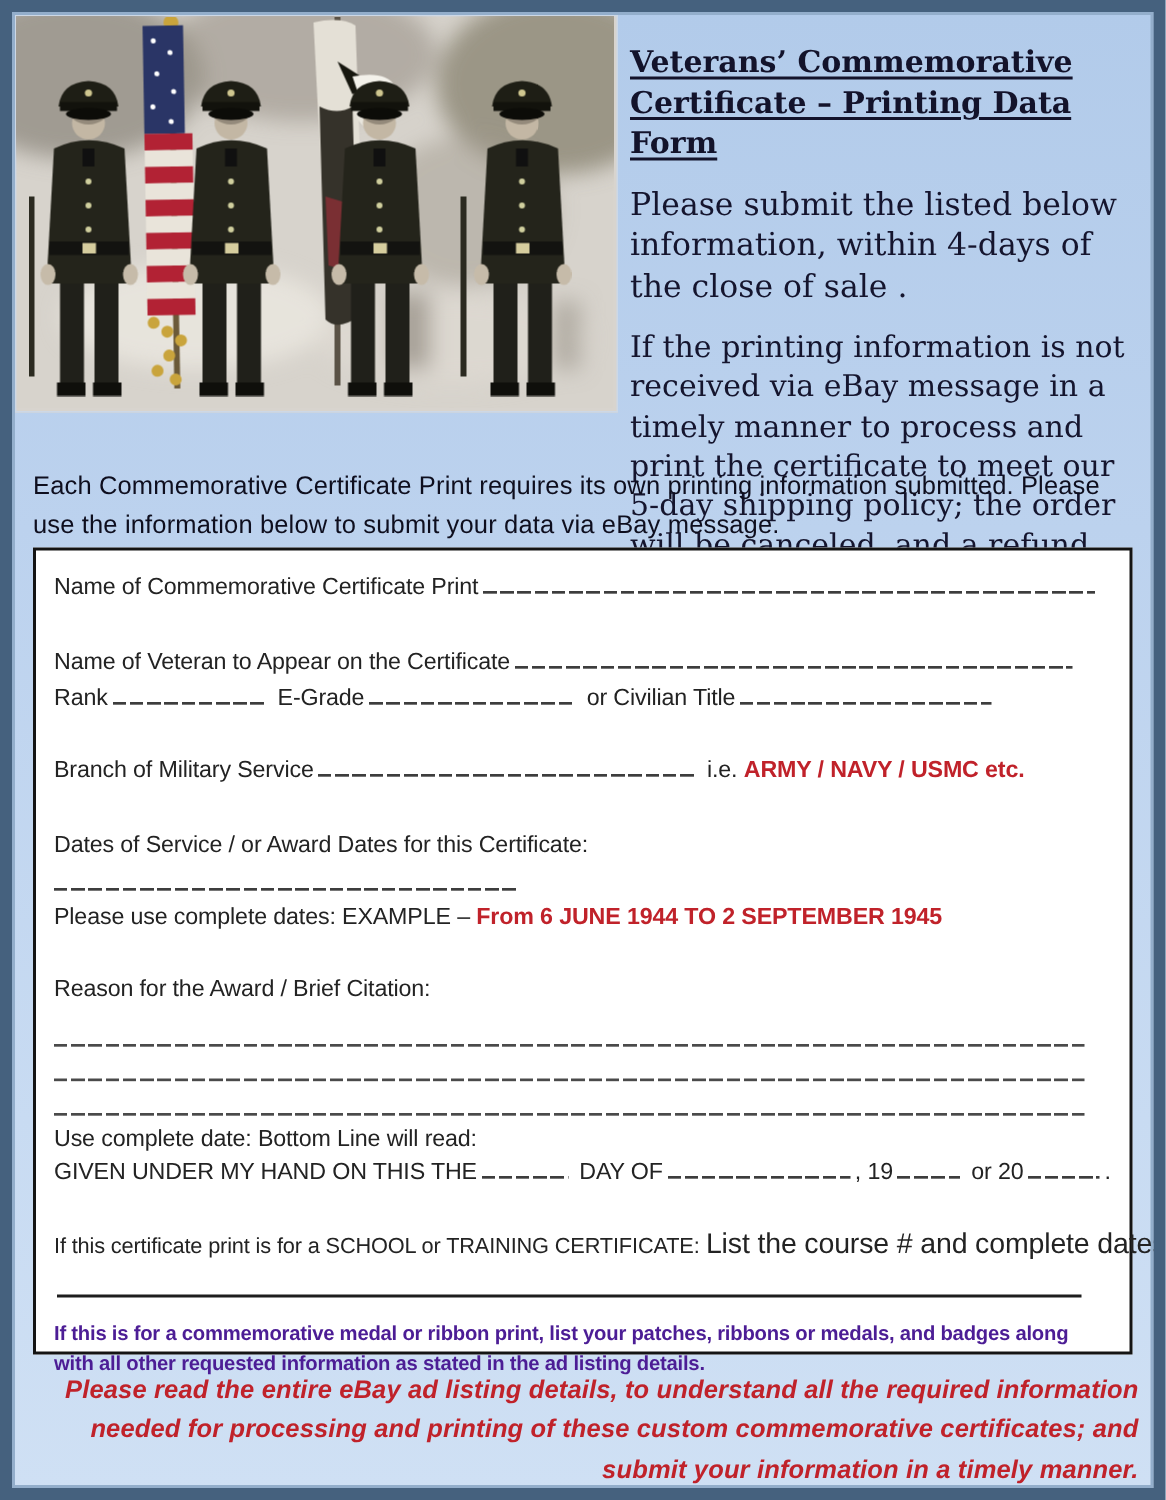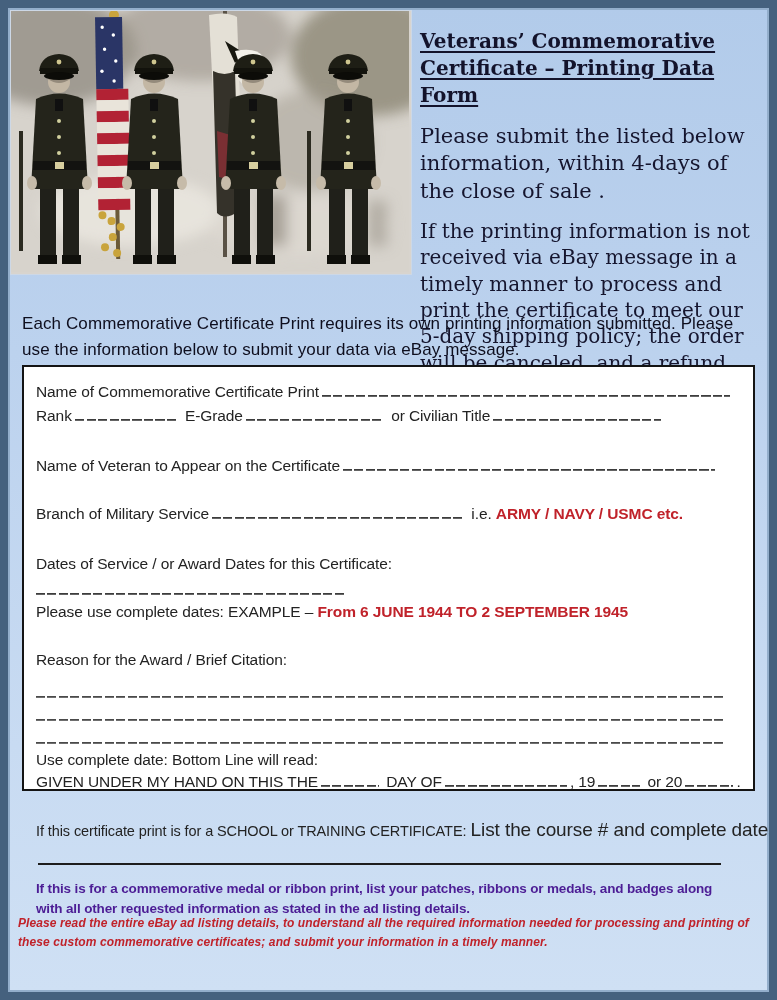--- a/index.html
+++ b/index.html
@@ -24,21 +24,21 @@
   .head-sub{font-family:"DejaVu Serif","Liberation Serif",serif;font-size:21px;line-height:1.3;margin-top:14px;color:#15152e;}
   .head-notice{font-family:"DejaVu Serif","Liberation Serif",serif;font-size:20px;line-height:1.32;margin-top:13px;color:#15152e;}
 
   .intro{
     position:absolute;left:14px;top:303px;width:733px;text-align:left;
     font-size:17px;line-height:1.55;color:#0e0e1e;font-weight:500;letter-spacing:.1px;
   }
 
   
   .form-box{
-    position:absolute;left:14px;top:357px;width:733px;height:426px;
+    position:absolute;left:14px;top:357px;width:733px;height:538px;
     box-sizing:border-box;background:#ffffff;border:2px solid #141414;
     padding:16px 30px 0 12px;color:#232323;font-size:15.5px;letter-spacing:-.1px;
   }
   .frow{white-space:nowrap;}
   .bl{
     display:inline-block;height:13px;margin:0 3px;vertical-align:baseline;
     background-image:repeating-linear-gradient(to right,#3d3d3d 0 9px,rgba(0,0,0,0) 9px 11.5px);
     background-repeat:no-repeat;background-position:0 100%;background-size:100% 1.8px;
   }
   .rule-row{
@@ -47,22 +47,22 @@
     background-repeat:no-repeat;background-position:0 82%;background-size:100% 1.8px;
   }
   .red{color:#c0222a;font-weight:bold;}
   .solid-line{border-bottom:2px solid #1d1d1d;height:16px;margin:6px 2px 0 2px;}
   .small-note{font-size:13.5px;font-weight:bold;letter-spacing:-.15px;line-height:1.5;margin-top:14px;white-space:normal;color:#4c1d95;}
   .school-main{font-size:14.5px;}
   .school-sub{font-size:19px;}
 
   
   .footer{
-    position:absolute;left:10px;top:906px;width:741px;text-align:left;
-    color:#c0222a;font-weight:bold;font-style:italic;font-size:12px;line-height:1.55;letter-spacing:.1px;
+    position:absolute;left:10px;top:906px;width:741px;text-align:right;
+    color:#c0222a;font-weight:bold;font-style:italic;font-size:17px;line-height:1.55;letter-spacing:.1px;
   }
 </style>
 </head>
 <body>
 
 <div class="page">
   <div class="inner-highlight"></div>
 
   <div class="photo-wrap">
     <svg width="398" height="261" viewBox="0 0 398 261" xmlns="http://www.w3.org/2000/svg">
@@ -180,28 +180,28 @@
   </div>
 
   <div class="intro">Each Commemorative Certificate Print requires its own printing information submitted. Please use the information below to submit your data via eBay message.</div>
 
   <div class="form-box">
 
     <div class="frow">
       <span>Name of Commemorative Certificate Print</span><span class="bl" style="width:408px"></span>
     </div>
 
+    <div class="frow" style="margin-top:32px">
+      <span>Name of Veteran to Appear on the Certificate</span><span class="bl" style="width:372px"></span>
+    </div>
     <div class="frow" style="margin-top:6px">
       <span>Rank</span><span class="bl" style="width:103px"></span>
       <span>E-Grade</span><span class="bl" style="width:138px"></span>
       <span>or Civilian Title</span><span class="bl" style="width:168px"></span>
     </div>
-    <div class="frow" style="margin-top:32px">
-      <span>Name of Veteran to Appear on the Certificate</span><span class="bl" style="width:372px"></span>
-    </div>
 
     <div class="frow" style="margin-top:30px">
       <span>Branch of Military Service</span><span class="bl" style="width:252px"></span>
       <span>i.e.</span>
       <span class="red">ARMY / NAVY / USMC etc.</span>
     </div>
 
     <div class="frow" style="margin-top:32px">
       <span>Dates of Service / or Award Dates for this Certificate:</span>
     </div>

